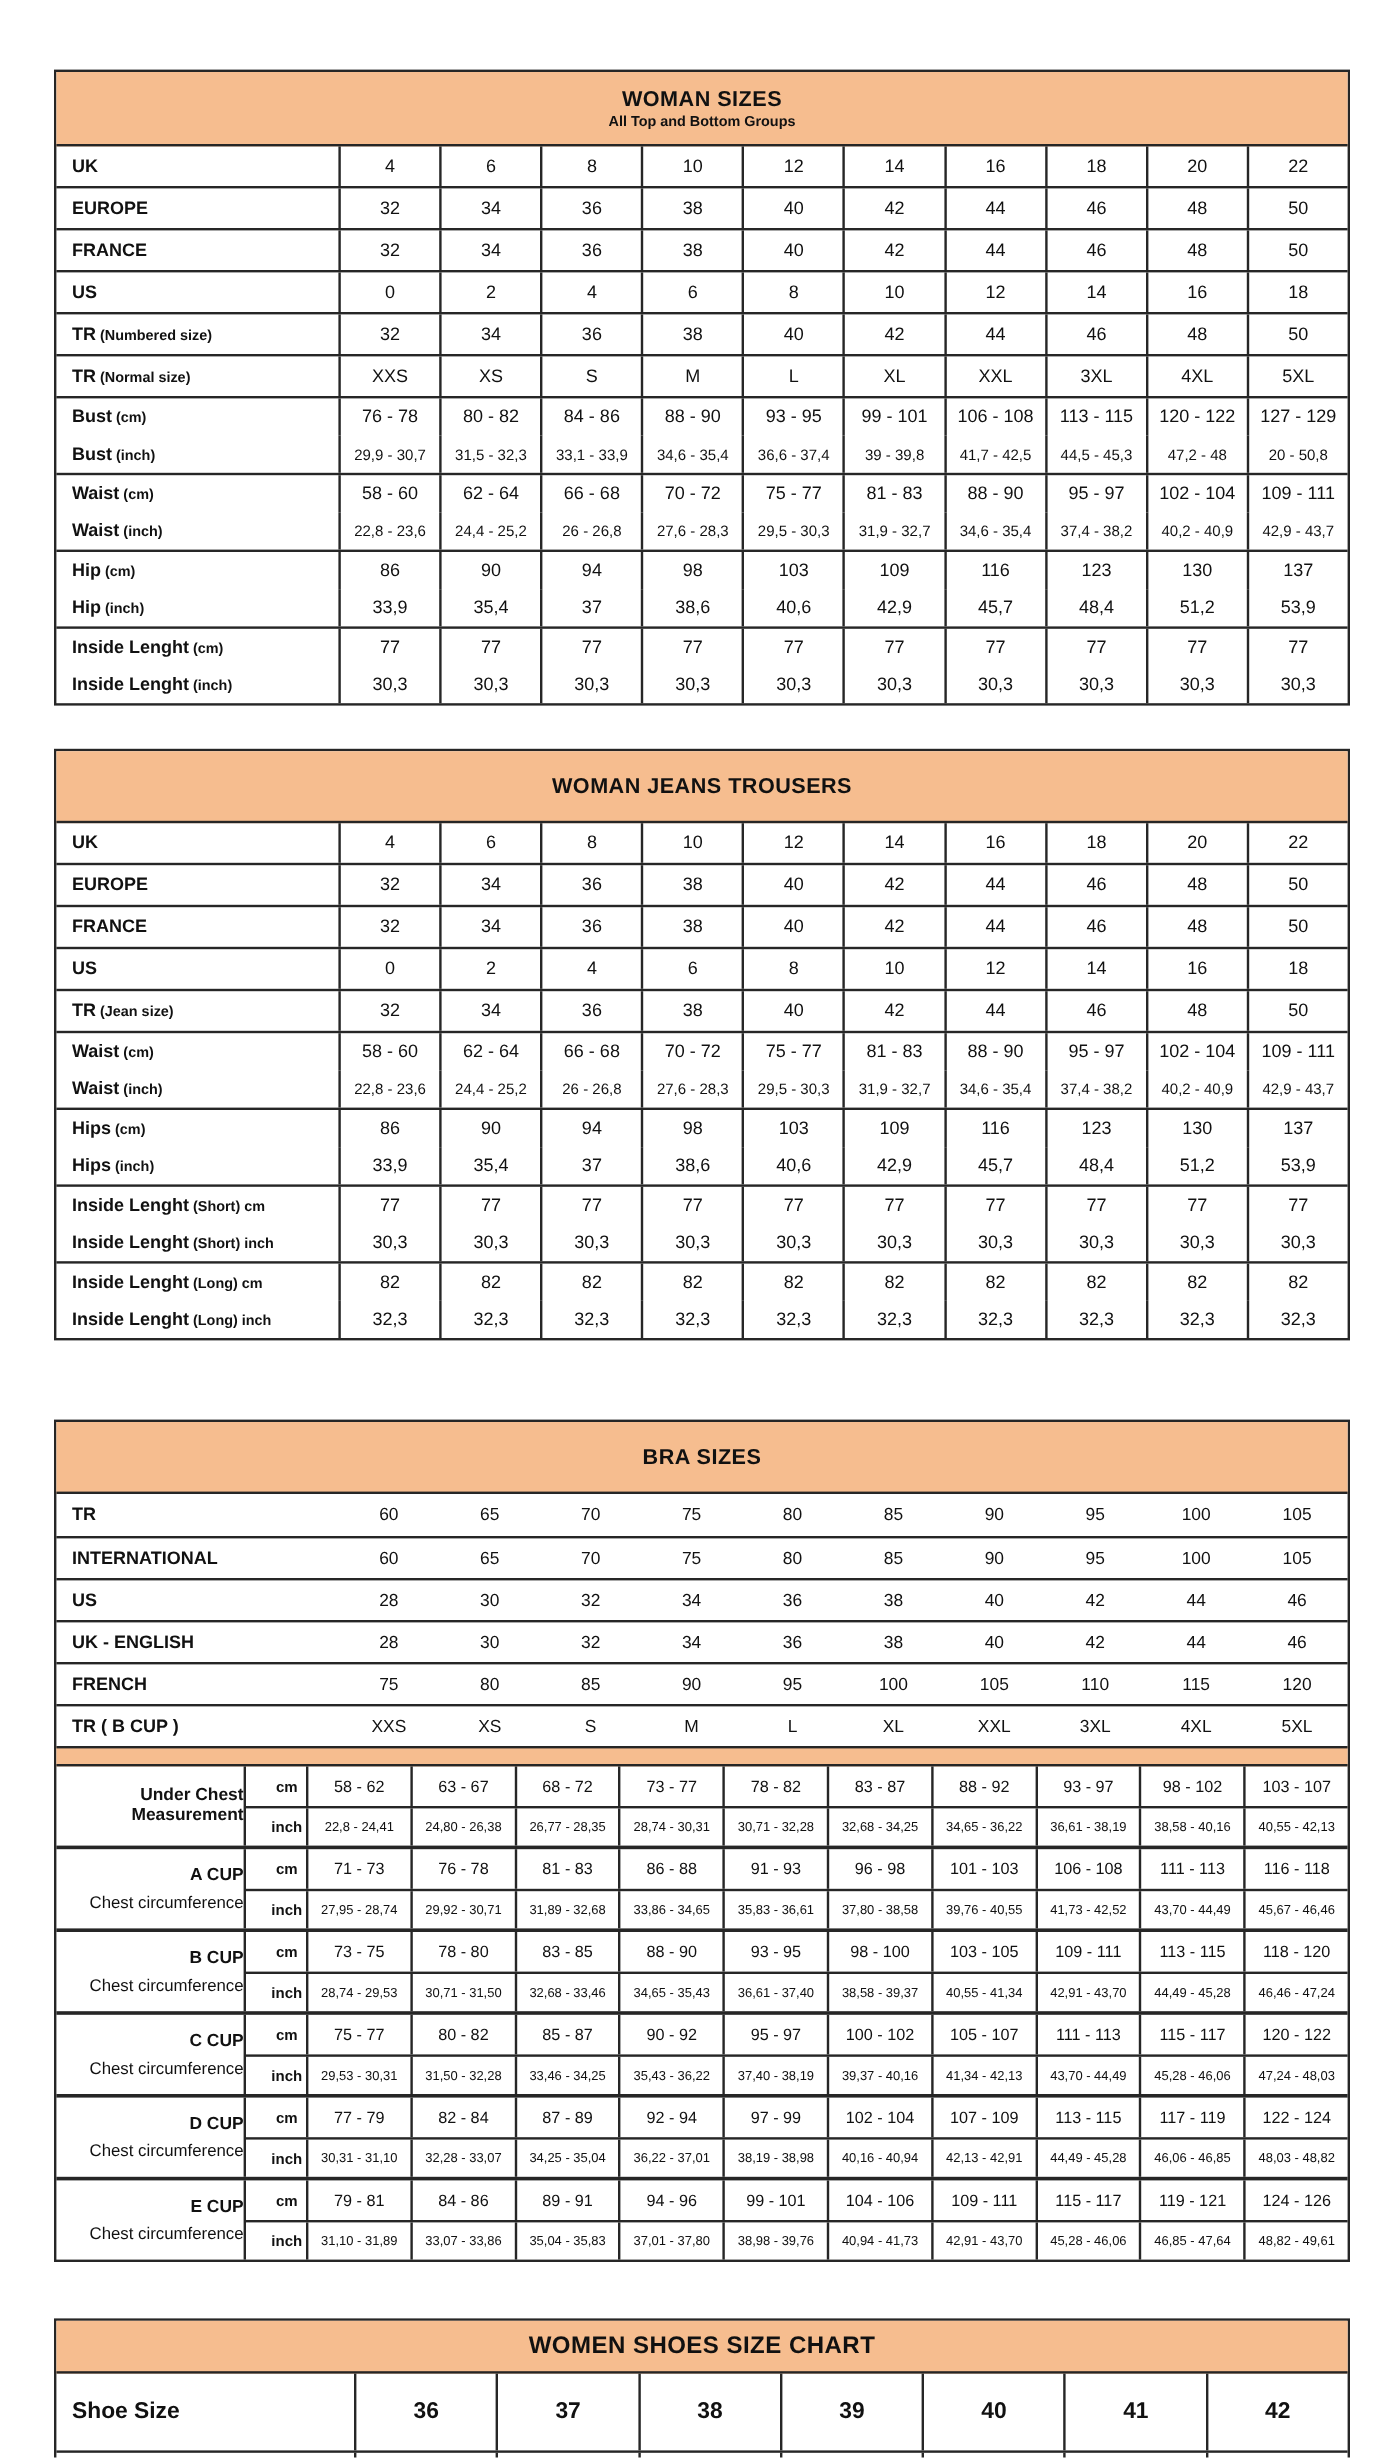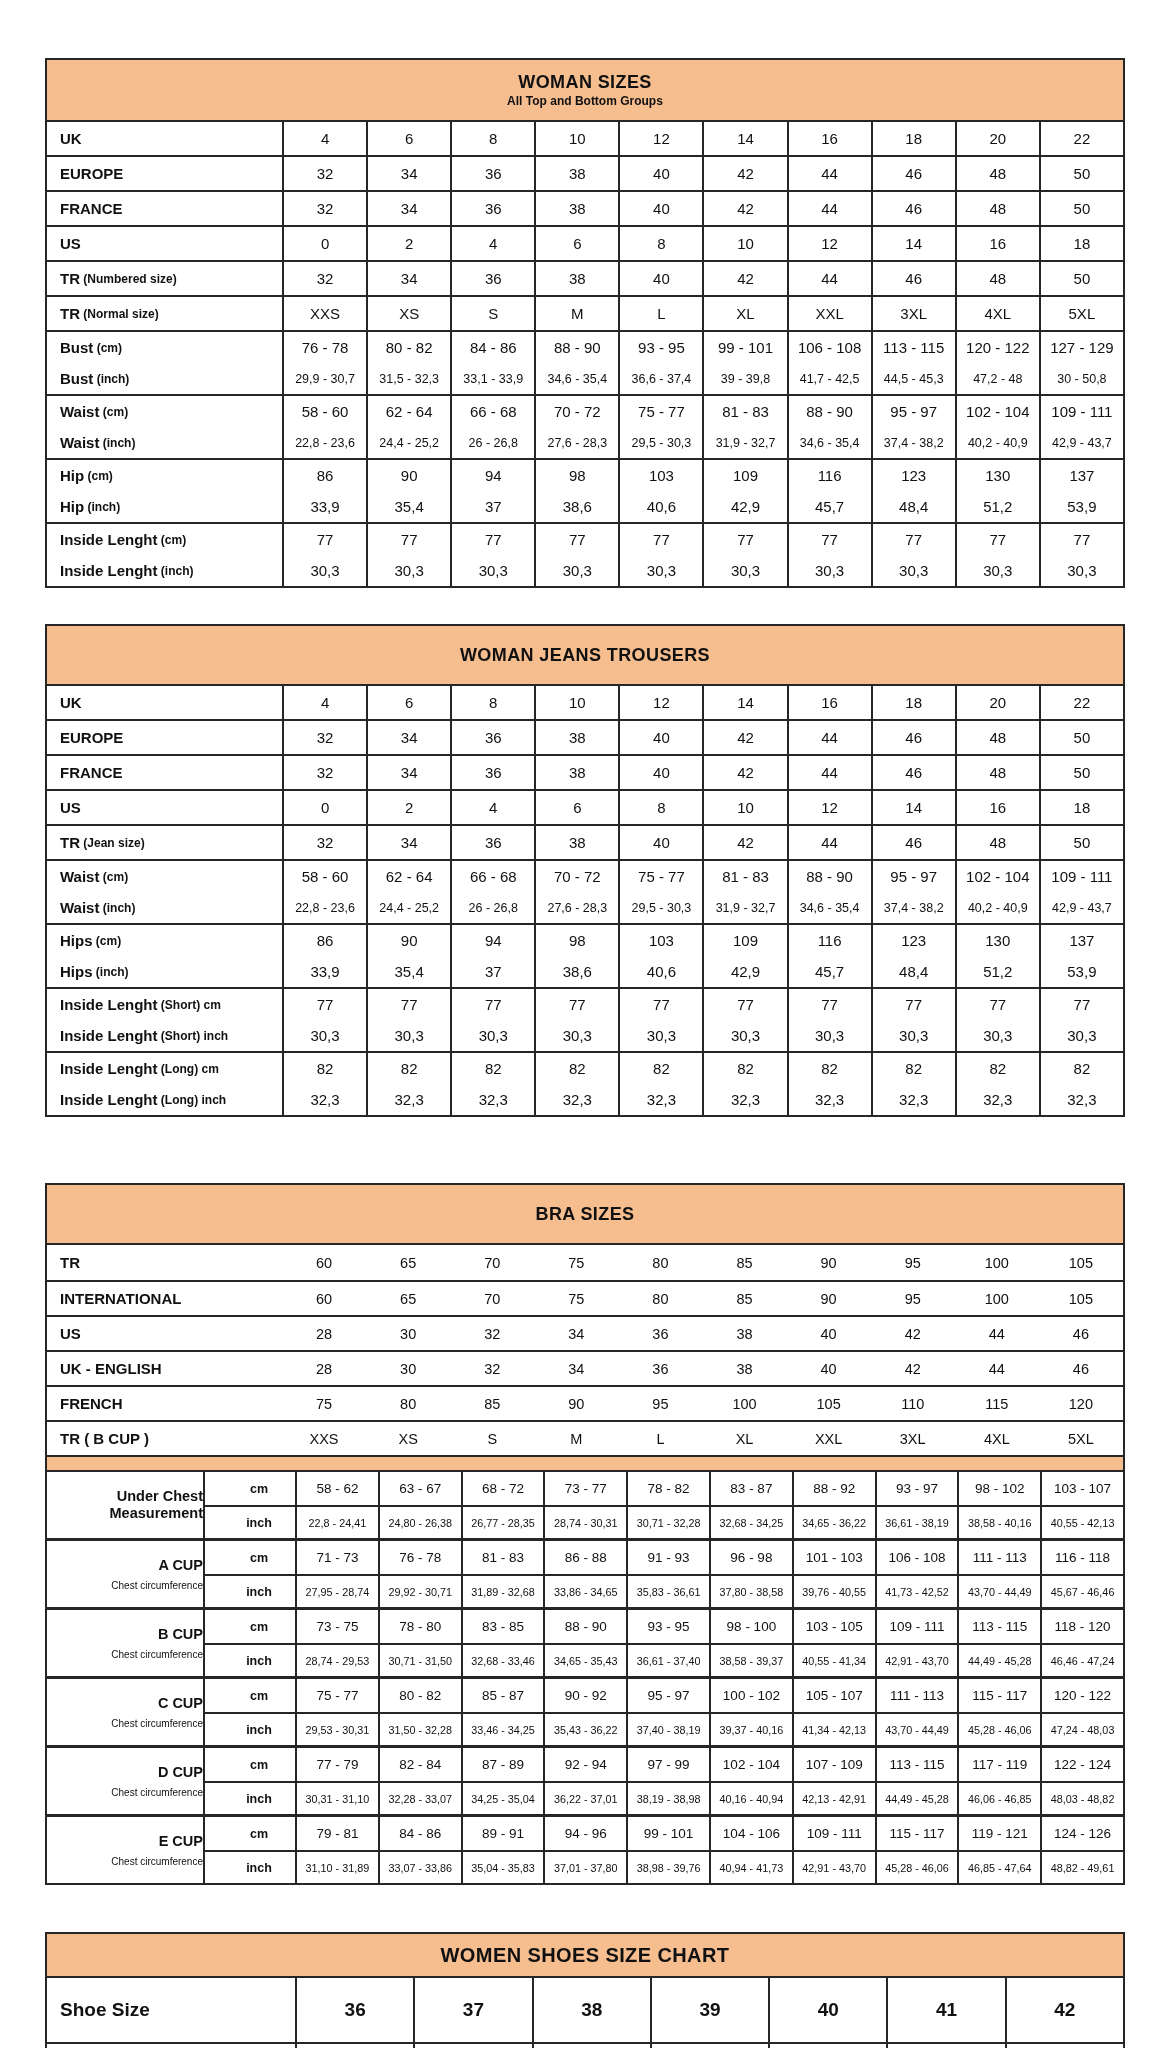--- a/index.html
+++ b/index.html
@@ -52,25 +52,25 @@
   }
   .bra-strip{height:17px;background:var(--peach);border-top:2.5px solid var(--bd);border-bottom:2.5px solid var(--bd);}
   
   .cup-group{display:flex;border-top:3px solid var(--bd);}
   .cup-grid .cup-group:first-child{border-top:none;}
   .cup-label{
     width:158px;flex:none;border-right:2px solid var(--bd);
     display:flex;flex-direction:column;justify-content:center;padding-left:11px;text-align:right;
   }
   .cup-label .cl-main{font-weight:bold;font-size:14.5px;line-height:1.15;white-space:pre-line;}
-  .cup-label .cl-sub{font-size:10px;margin-top:6px;}
+  .cup-label .cl-sub{font-size:14px;margin-top:6px;}
   .cup-rows{flex:1;display:flex;flex-direction:column;}
   .cup-row{display:flex;height:33px;}
   .cup-row + .cup-row{border-top:2px solid var(--bd);}
-  .unit-cell{width:90px;flex:none;display:flex;align-items:center;justify-content:center;
+  .unit-cell{width:50px;flex:none;display:flex;align-items:center;justify-content:center;
     font-weight:bold;font-size:12.5px;padding-left:18px;}
   .cup-cell{flex:1;display:flex;align-items:center;justify-content:center;
     border-left:2px solid var(--bd);font-size:13.5px;white-space:nowrap;}
   .cup-row.inch .cup-cell{font-size:10.8px;}
   
   .shoe-row{display:flex;}
   .shoe-row + .shoe-row{border-top:2.5px solid var(--bd);}
   .shoe-row .scell{flex:1;display:flex;align-items:center;justify-content:center;font-size:14.5px;}
   .shoe-row .slabel{width:248px;flex:none;justify-content:flex-start;padding-left:13px;
     font-weight:bold;font-size:15.5px;}
@@ -218,21 +218,21 @@
             </div>
             <div class="cell val">29,9 - 30,7</div>
             <div class="cell val">31,5 - 32,3</div>
             <div class="cell val">33,1 - 33,9</div>
             <div class="cell val">34,6 - 35,4</div>
             <div class="cell val">36,6 - 37,4</div>
             <div class="cell val">39 - 39,8</div>
             <div class="cell val">41,7 - 42,5</div>
             <div class="cell val">44,5 - 45,3</div>
             <div class="cell val">47,2 - 48</div>
-            <div class="cell val">30 - 50,8</div>
+            <div class="cell val">20 - 50,8</div>
           </div>
         </div>
         <div class="group pair">
           <div class="row">
             <div class="cell label-cell">
               <span class="lab-main">Waist</span>
               <span class="lab-sub">&nbsp;(cm)</span>
             </div>
             <div class="cell val">58 - 60</div>
             <div class="cell val">62 - 64</div>

